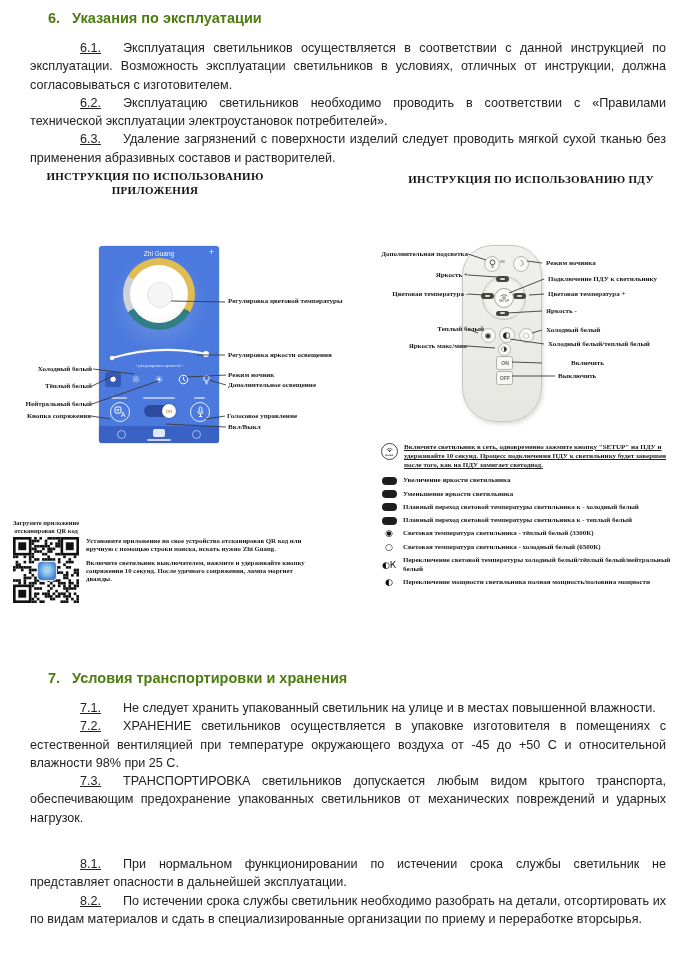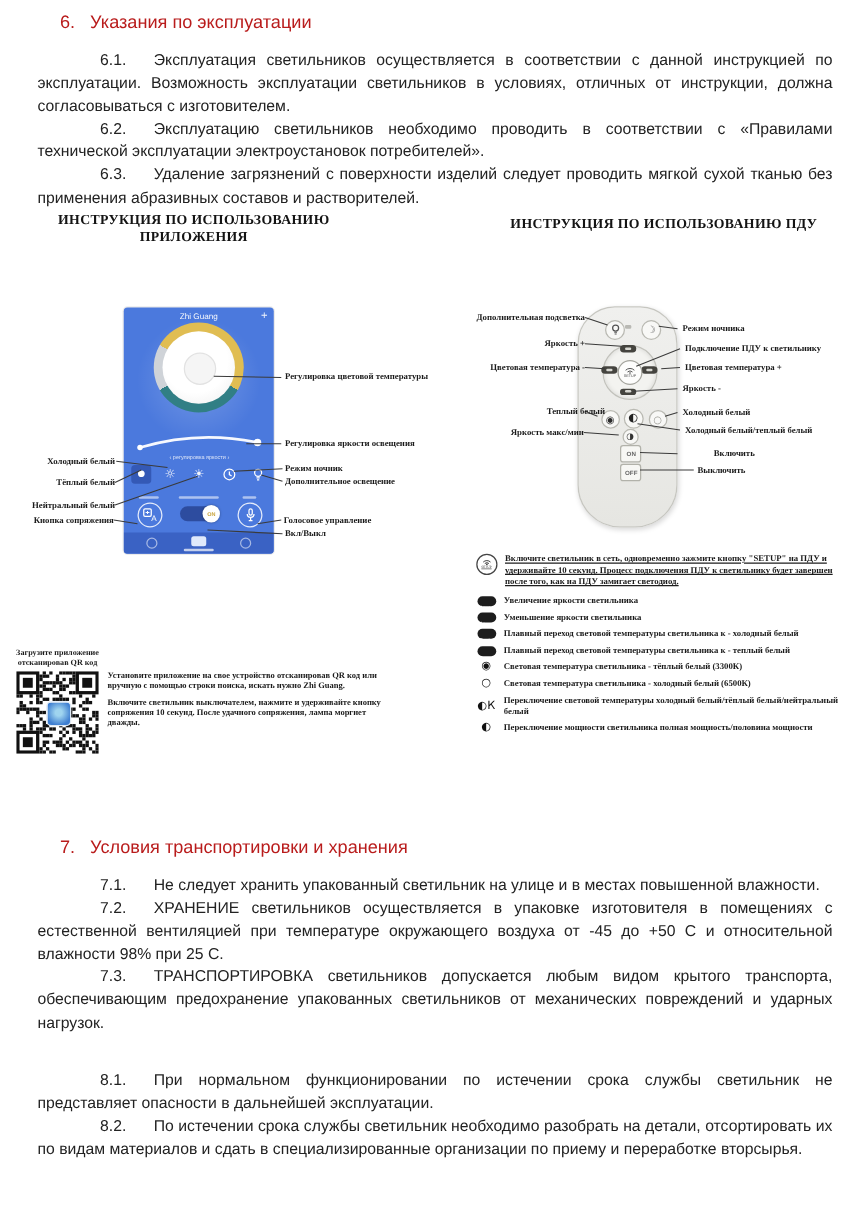--- a/index.html
+++ b/index.html
@@ -1,24 +1,24 @@
 <!DOCTYPE html>
 <html><head>
 <meta charset="utf-8">
 <style>
   html,body{margin:0;padding:0;background:#fff;}
   .page{position:relative;width:680px;height:970px;background:#fff;overflow:hidden;
         font-family:"Liberation Sans",sans-serif;color:#1e1e1e;}
   
   .text-block{position:absolute;left:30px;width:636px;}
-  .sec-heading{margin:0;padding:8px 0 0 18px;font-size:14.5px;font-weight:400;color:#b91c1c;}
+  .sec-heading{margin:0;padding:8px 0 0 18px;font-size:14.5px;font-weight:700;color:#4d7c0f;}
   .sec-heading .htitle{margin-left:12px;}
   .par{margin:0;font-size:12.6px;line-height:18.3px;text-align:justify;color:#222;}
   .par-first{margin-top:13px;}
-  .pnum{display:inline-block;margin-left:50px;width:43px;}
+  .pnum{display:inline-block;margin-left:50px;width:43px;text-decoration:underline;}
   
   #diagrams{position:absolute;left:0;top:165px;width:680px;height:480px;}
   .col-heading{position:absolute;text-align:center;font-family:"Liberation Serif",serif;
                font-weight:700;font-size:11px;letter-spacing:.3px;color:#141414;line-height:1.3;}
   #app-heading{left:40px;top:4px;width:230px;}
   #remote-heading{left:388px;top:7px;width:286px;}
   .callout{position:absolute;font-family:"Liberation Serif",serif;font-weight:700;
            font-size:7px;color:#1a1a1a;white-space:nowrap;}
   #callout-lines{position:absolute;left:0;top:0;pointer-events:none;}
   #callout-lines line{stroke:#3a3a3a;stroke-width:.9;}

